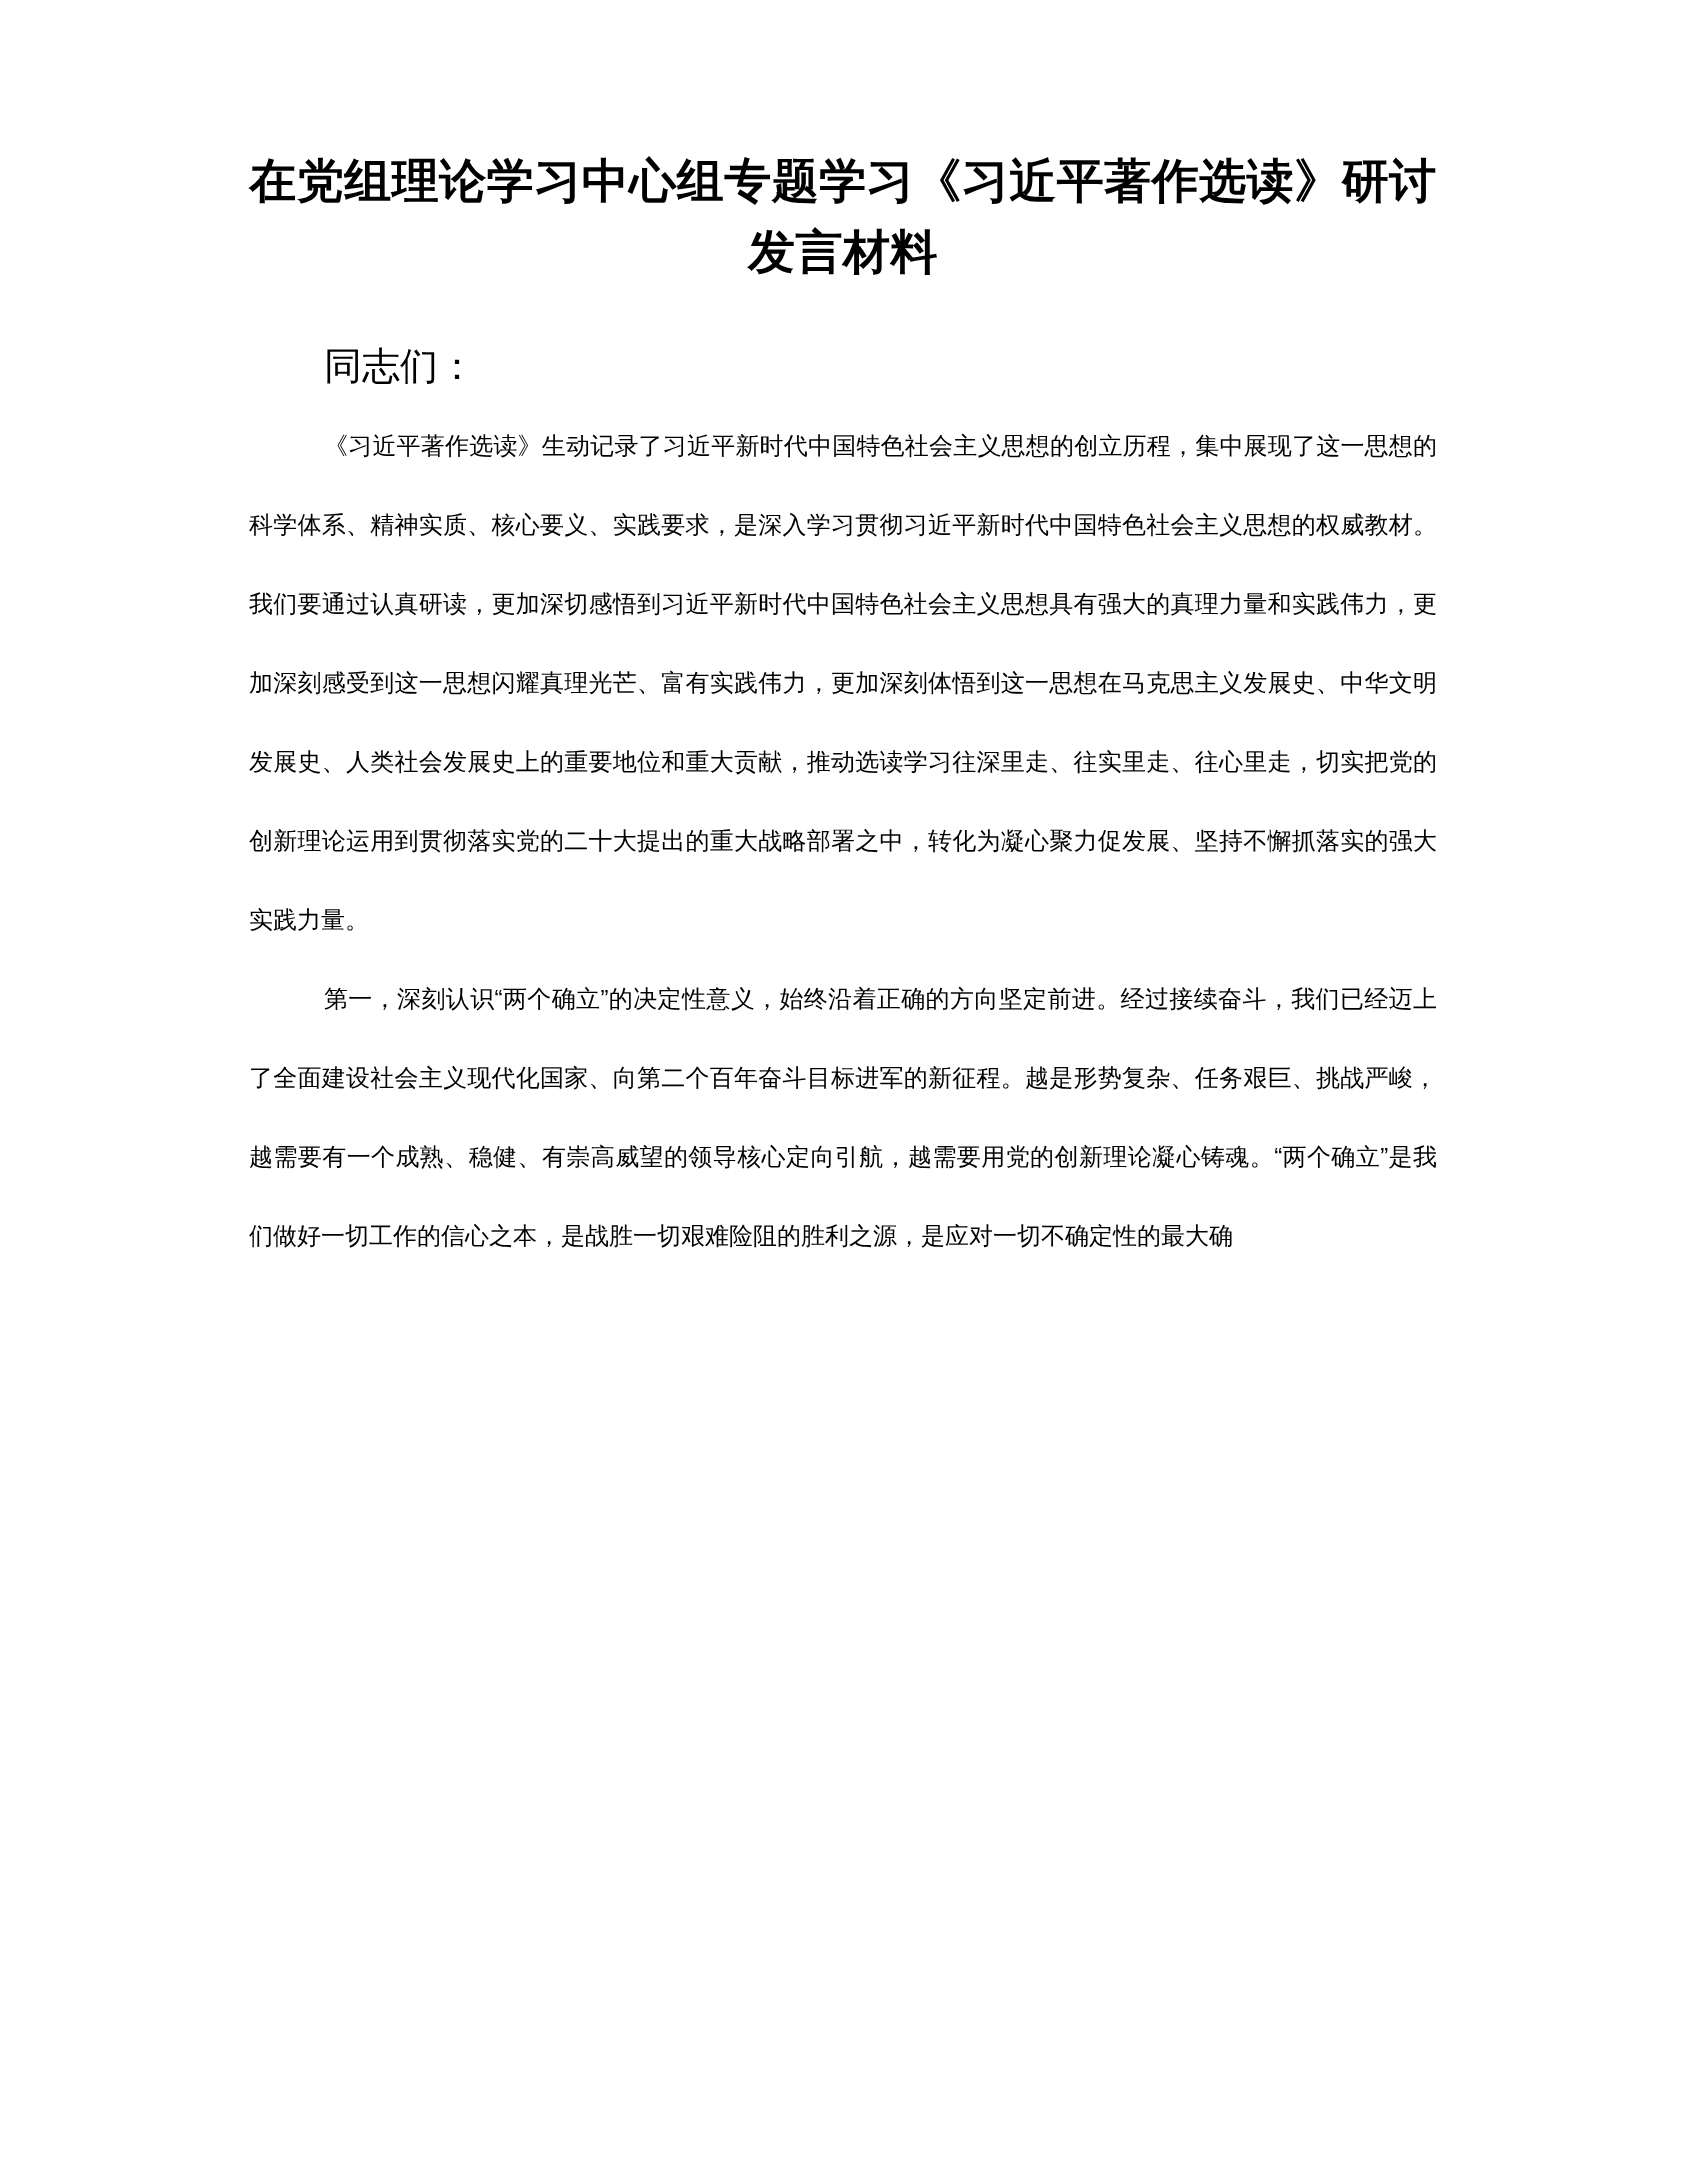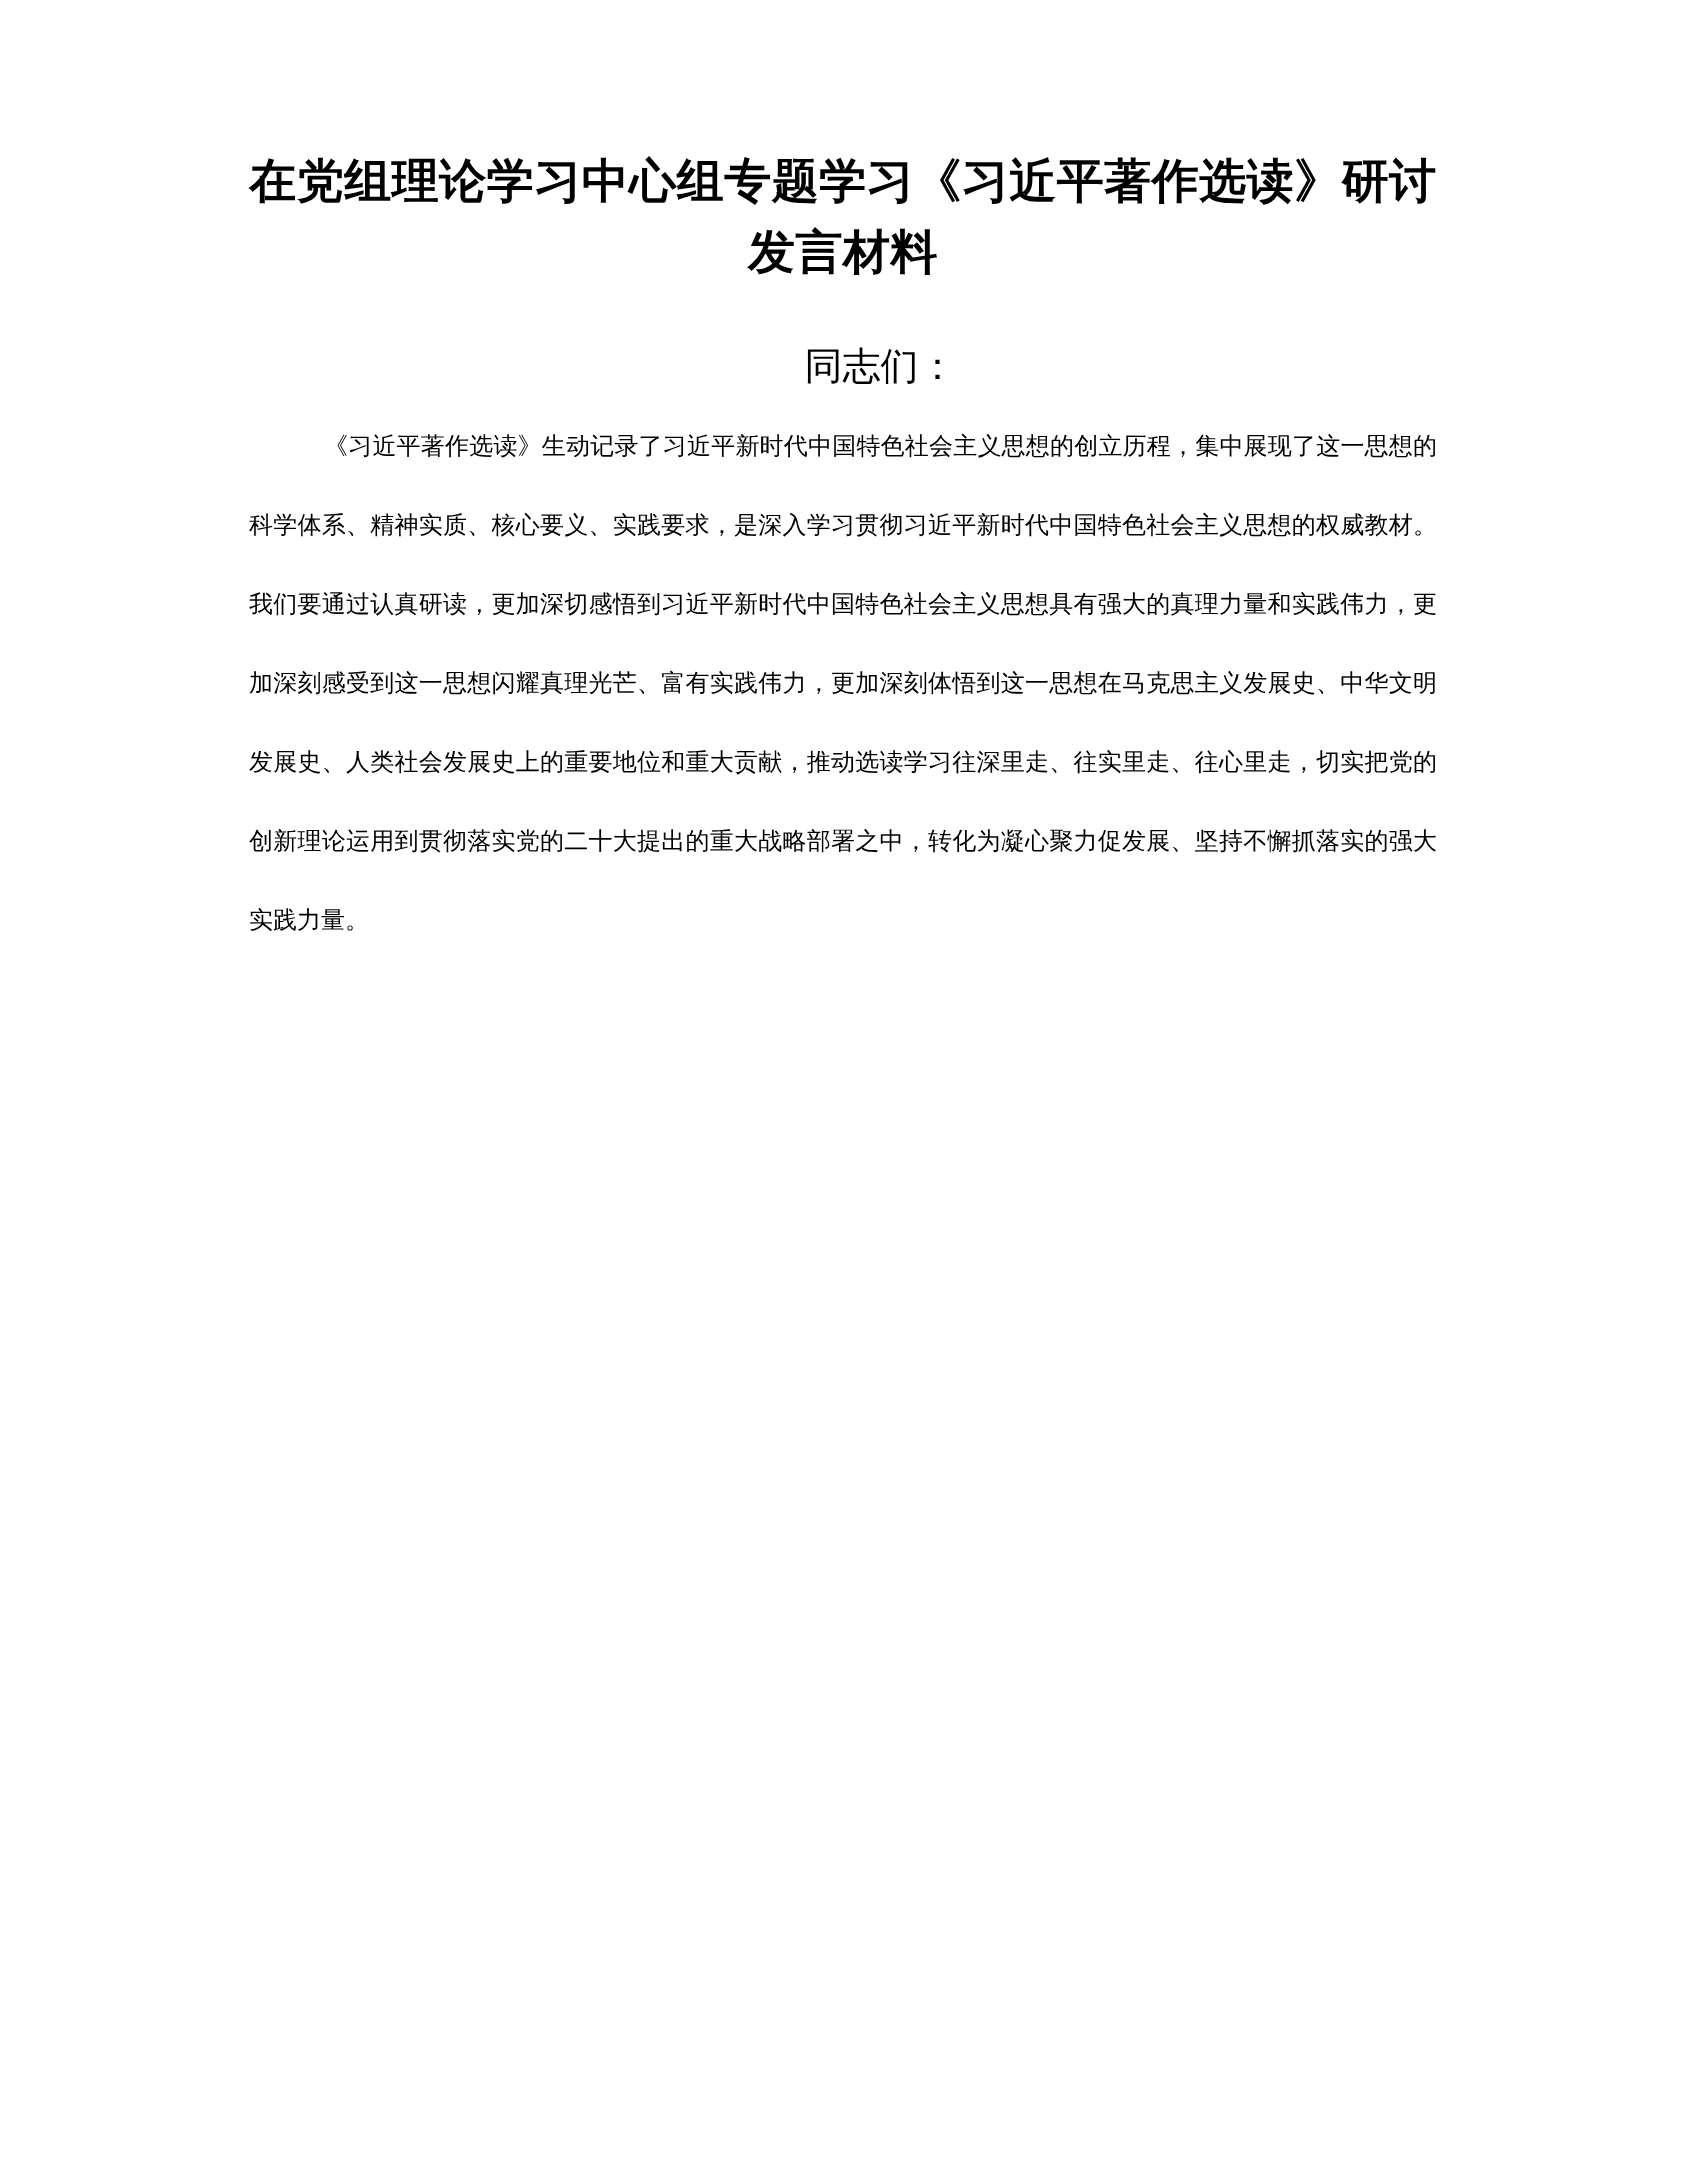--- a/index.html
+++ b/index.html
@@ -38,21 +38,20 @@
     letter-spacing: 0.5px;
     font-family: "Liberation Sans", "DejaVu Sans", sans-serif;
   }
   .salutation {
     margin: 0;
     padding-top: 40px;
     font-size: 38px;
     line-height: 79px;
     text-indent: 75px;
     letter-spacing: 0px;
-    text-align: center;
   }
   .body-para {
     margin: 0;
     font-size: 24px;
     line-height: 79px;
     text-align: justify;
     text-justify: inter-character;
     text-indent: 75px;
     letter-spacing: 0px;
     word-break: break-all;
@@ -68,16 +67,17 @@
   <div class="content">
 
     <h1 class="doc-title">
       <span>在党组理论学习中心组专题学习《习近平著作</span><wbr><span>选读》研讨发言材料</span>
     </h1>
 
     <p class="salutation">同志们：</p>
 
     <p class="body-para">《习近平著作选读》生动记录了习近平新时代中国特色社会主义思想的创立历程，集中展现了这一思想的科学体系、精神实质、核心要义、实践要求，是深入学习贯彻习近平新时代中国特色社会主义思想的权威教材。我们要通过认真研读，更加深切感悟到习近平新时代中国特色社会主义思想具有强大的真理力量和实践伟力，更加深刻感受到这一思想闪耀真理光芒、富有实践伟力，更加深刻体悟到这一思想在马克思主义发展史、中华文明发展史、人类社会发展史上的重要地位和重大贡献，推动选读学习往深里走、往实里走、往心里走，切实把党的创新理论运用到贯彻落实党的二十大提出的重大战略部署之中，转化为凝心聚力促发展、坚持不懈抓落实的强大实践力量。</p>
 
+    <p class="body-para">第一，深刻认识“两个确立”的决定性意义，始终沿着正确的方向坚定前进。经过接续奋斗，我们已经迈上了全面建设社会主义现代化国家、向第二个百年奋斗目标进军的新征程。越是形势复杂、任务艰巨、挑战严峻，越需要有一个成熟、稳健、有崇高威望的领导核心定向引航，越需要用党的创新理论凝心铸魂。“两个确立”是我们做好一切工作的信心之本，是战胜一切艰难险阻的胜利之源，是应对一切不确定性的最大确</p>
 
   </div>
 </div>
 
 
 </body></html>

